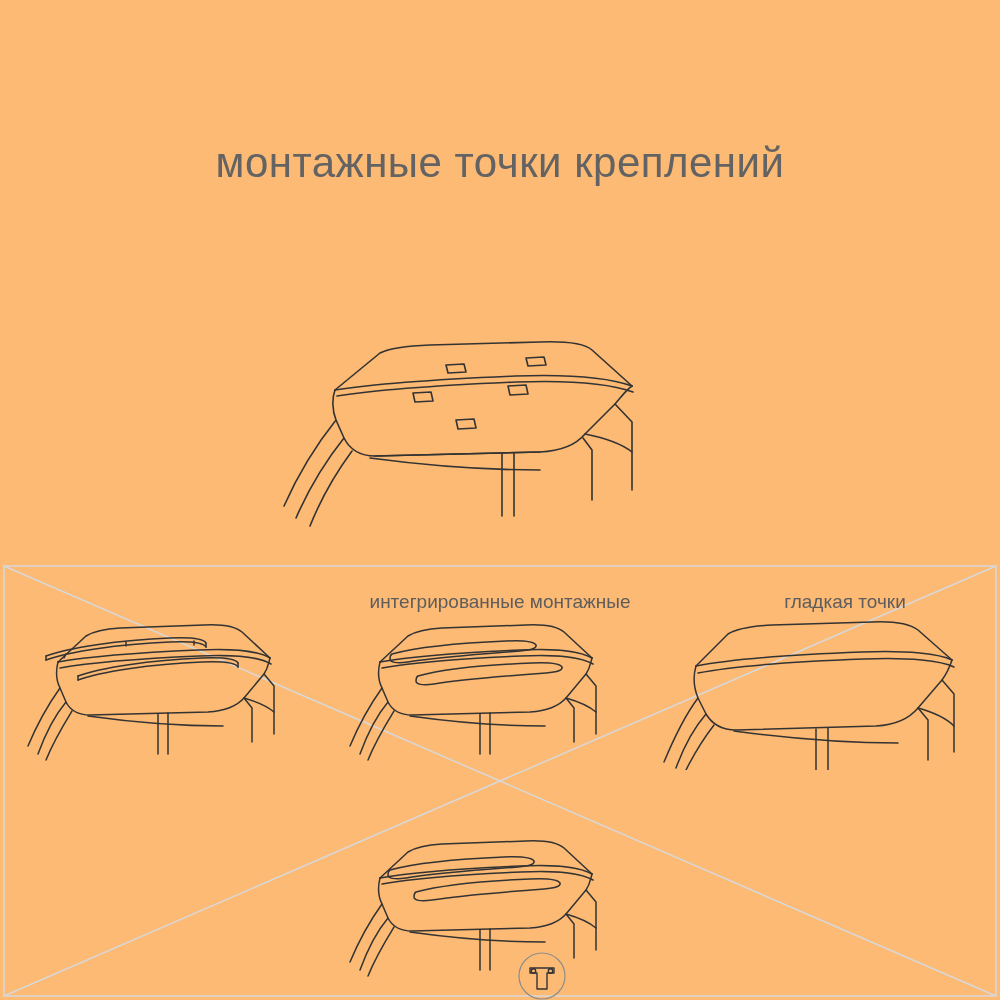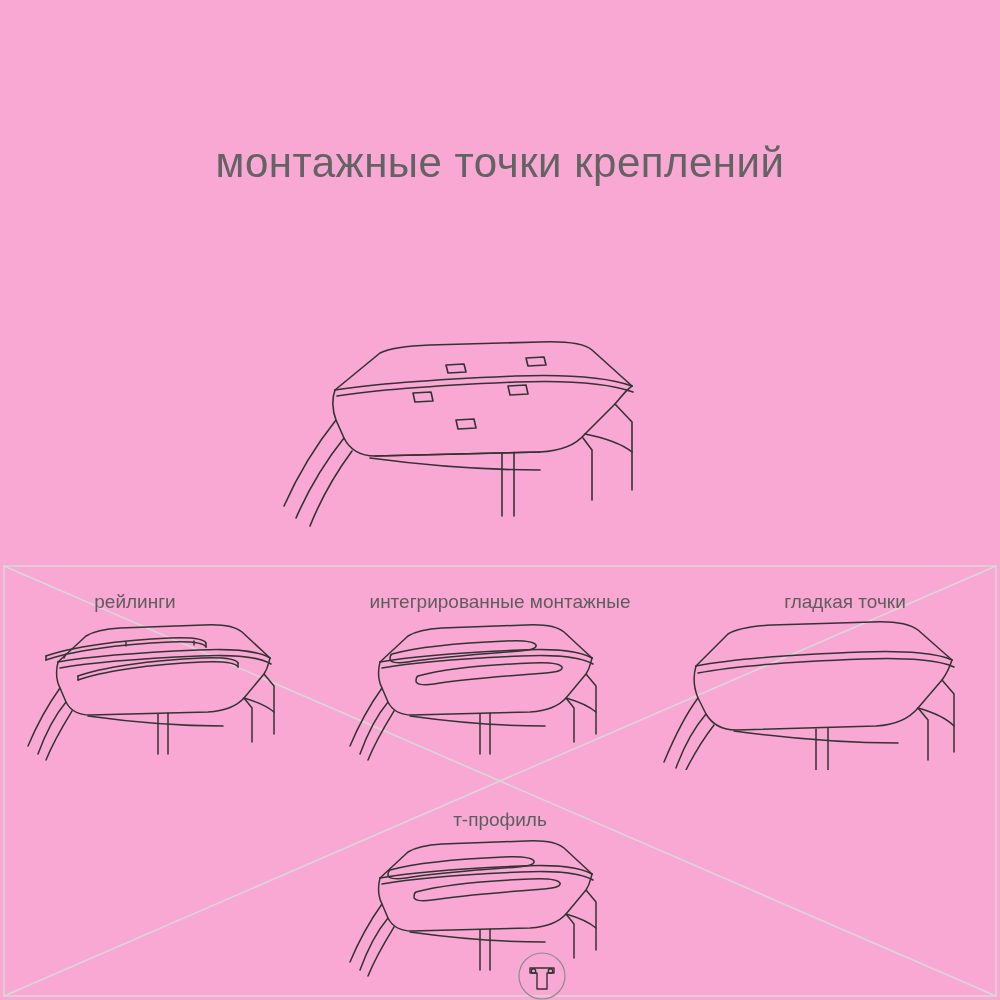--- a/index.html
+++ b/index.html
@@ -11,21 +11,21 @@
     width: 1000px;
     height: 1000px;
     overflow: hidden;
     font-family: "Liberation Sans", sans-serif;
     color: #4a4a4a;
   }
   #page {
     position: relative;
     width: 1000px;
     height: 1000px;
-    background: #f9a8d4;
+    background: #fdba74;
   }
   
   .title {
     position: absolute;
     left: 0;
     top: 140px;
     width: 1000px;
     text-align: center;
     font-size: 42px;
     font-weight: 400;
@@ -112,24 +112,22 @@
   <div class="panel">
 
     <svg class="panel-frame" viewBox="0 0 1000 438" preserveAspectRatio="none">
       <g fill="none" stroke="#d8d8d8" stroke-width="1.5">
         <rect x="4" y="4" width="992" height="430"></rect>
         <line x1="4" y1="4" x2="996" y2="434"></line>
         <line x1="996" y1="4" x2="4" y2="434"></line>
       </g>
     </svg>
 
-    <div class="variant-label lbl-railing">рейлинги</div>
     <div class="variant-label lbl-integr">интегрированные монтажные</div>
     <div class="variant-label lbl-smooth">гладкая точки</div>
-    <div class="variant-label lbl-tprofile">т-профиль</div>
 
     <svg class="var-svg v1" viewBox="0 0 300 160">
       <g fill="none" stroke="#333333" stroke-width="1.5" stroke-linejoin="round" stroke-linecap="round">
         <path d="M50 52 L78 26 C86 21 96 19 112 18 L196 15 C216 14 228 17 234 22 L262 48"></path>
         <path d="M50 52 C48 60 48 70 52 78 L58 92 C62 100 70 105 82 105 L200 102 C216 101 228 97 236 88 L256 64 C260 58 260 55 262 48"></path>
         <path d="M50 52 C72 48 120 43 190 40 C228 38 252 42 262 48"></path>
         <path d="M52 58 C74 54 122 49 191 46 C229 44 253 48 263 54"></path>
 
         <path d="M38 46 C60 38 110 30 162 28 C186 27 196 29 198 33"></path>
         <path d="M38 50 C60 42 110 34 162 32 C186 31 196 33 198 37"></path>

